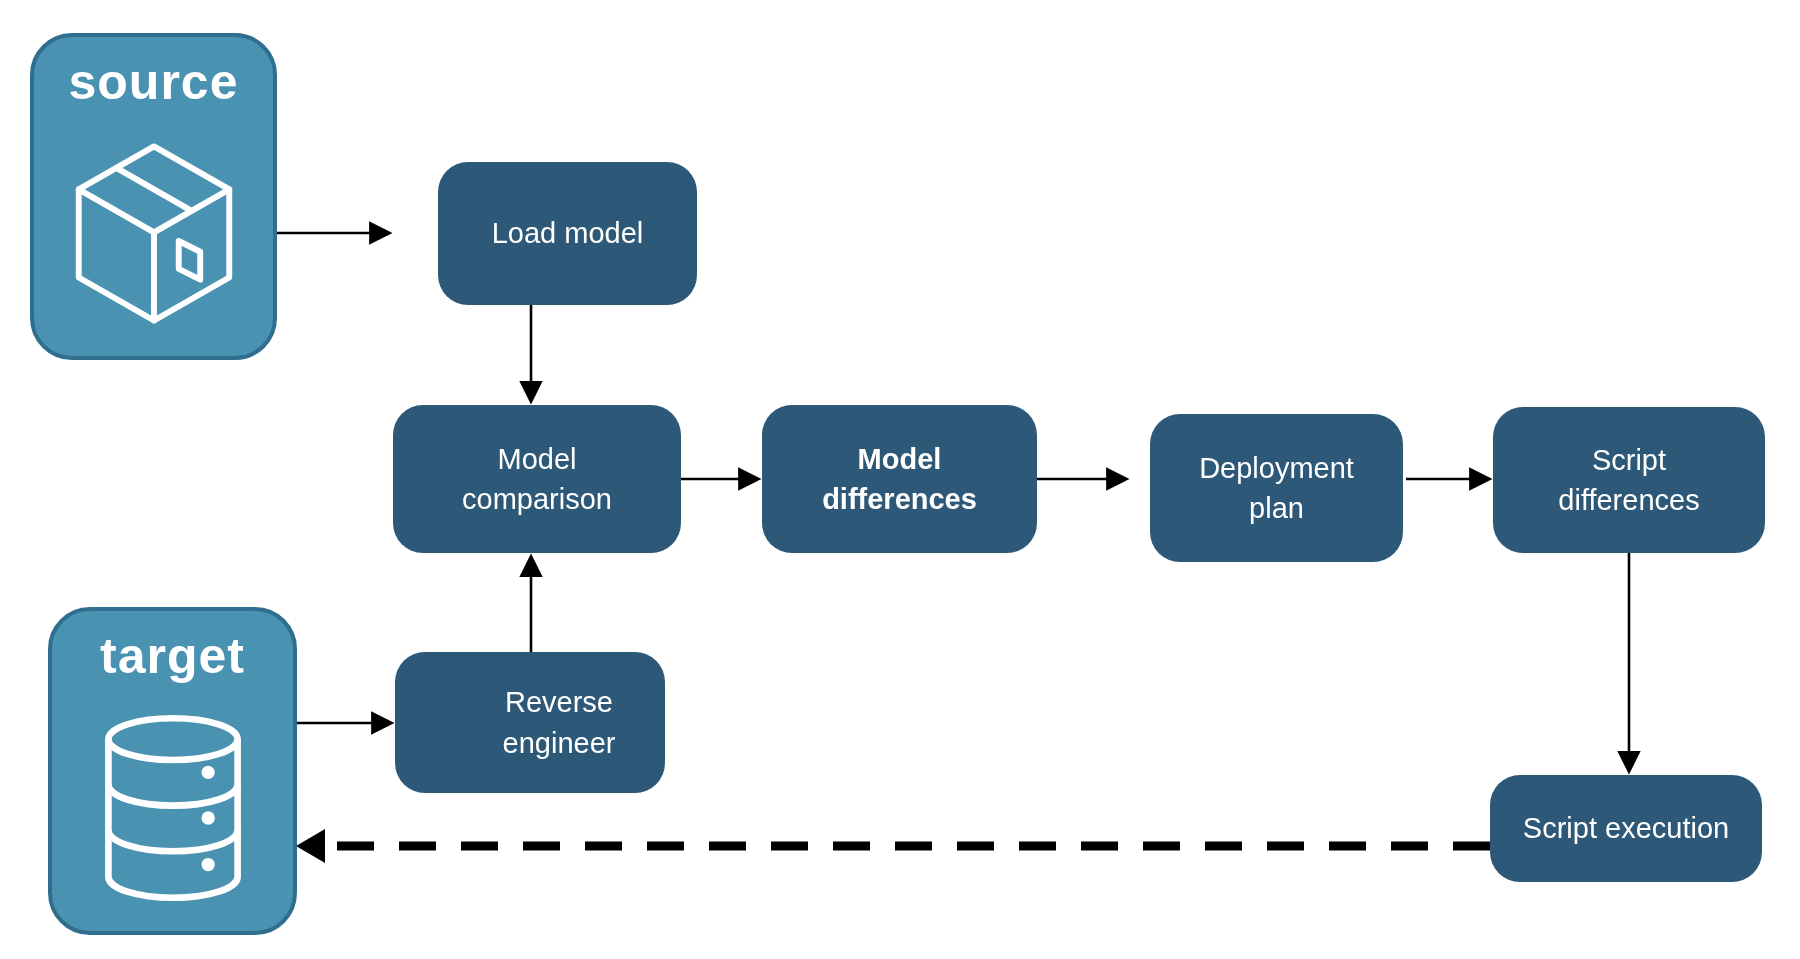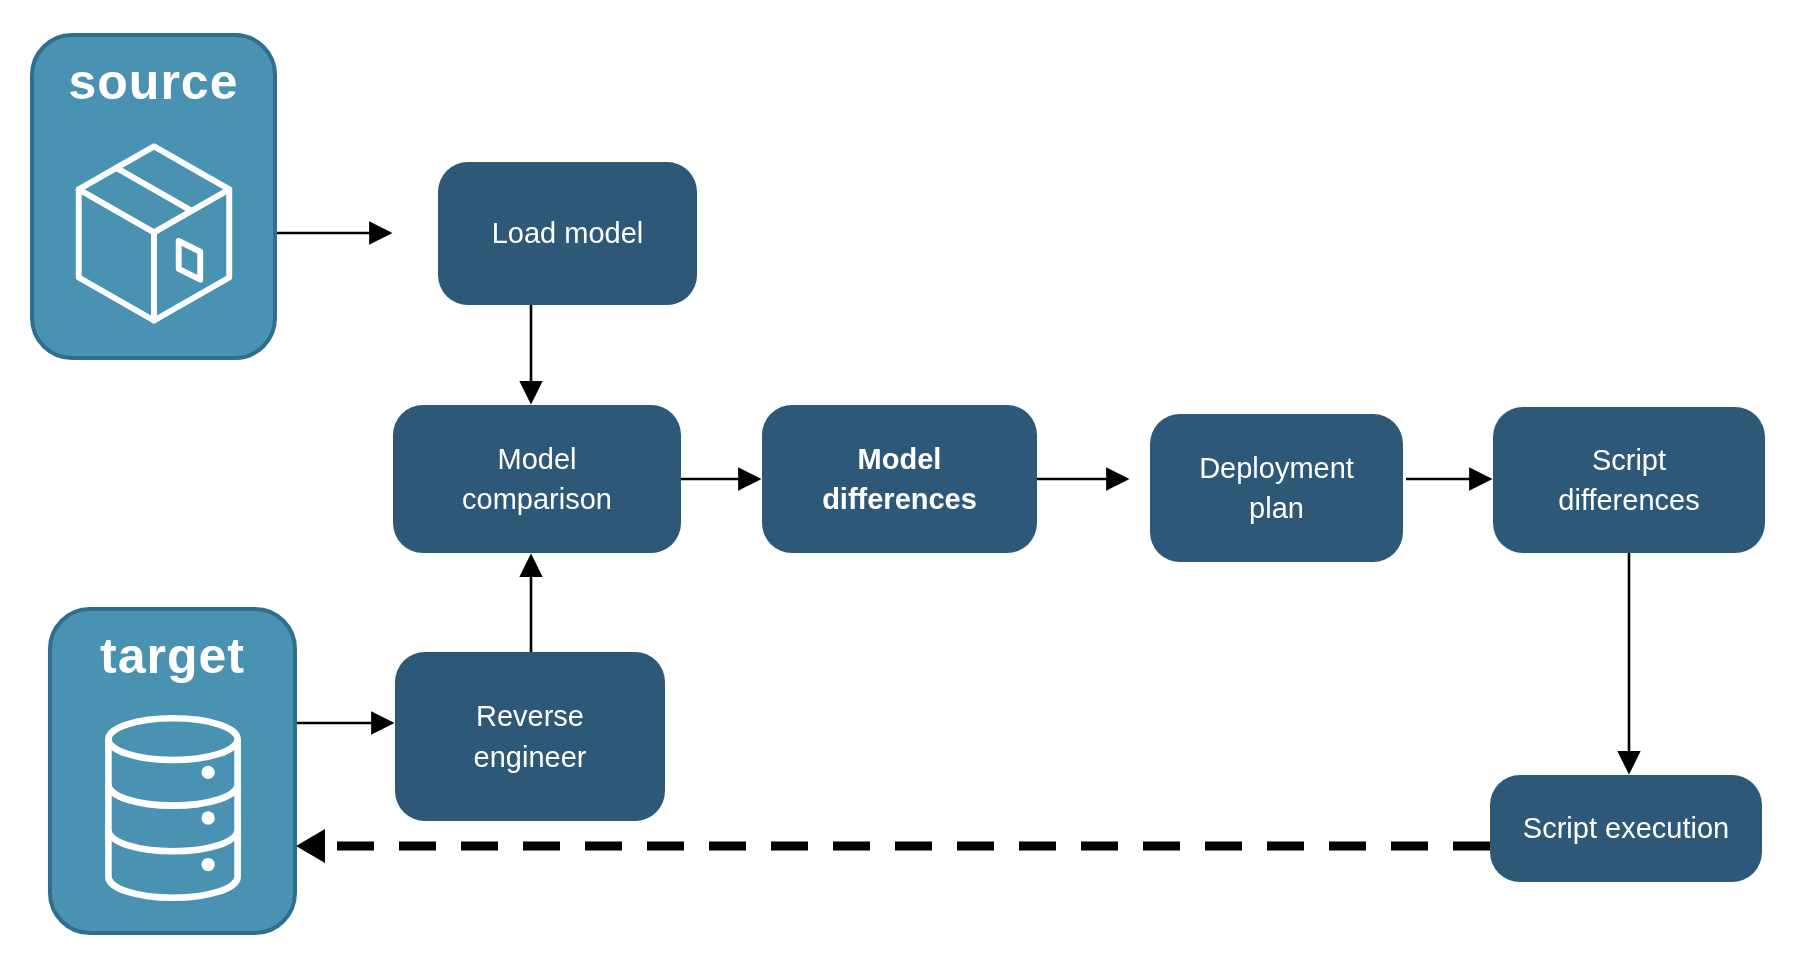--- a/index.html
+++ b/index.html
@@ -25,21 +25,21 @@
   
   #source{left:30px;top:33px;width:247px;height:327px;}
   #target{left:48px;top:607px;width:249px;height:328px;}
 
   
   #load-model       {left:402px; top:162px; width:259px; height:143px;margin-left:36px;}
   #model-comparison {left:393px; top:405px; width:288px; height:148px;}
   #model-differences{left:762px; top:405px; width:275px; height:148px;font-weight:bold;}
   #deployment-plan  {left:1130px;top:414px; width:253px; height:148px;margin-left:20px;}
   #script-generation{left:1493px;top:407px; width:272px; height:146px;}
-  #reverse-engineer {left:395px; top:652px; width:270px; height:169px;}
+  #reverse-engineer {left:395px; top:652px; width:270px; height:141px;justify-content:flex-end;}
   #script-execution {left:1490px;top:775px; width:272px; height:107px;}
 </style>
 </head>
 <body>
 
 <div id="canvas">
 
   <svg id="edge-layer" width="1800" height="959" viewBox="0 0 1800 959">
     <defs>
       <marker id="ah" viewBox="0 0 10 10" refX="8.5" refY="5" markerWidth="9" markerHeight="9" orient="auto-start-reverse">

